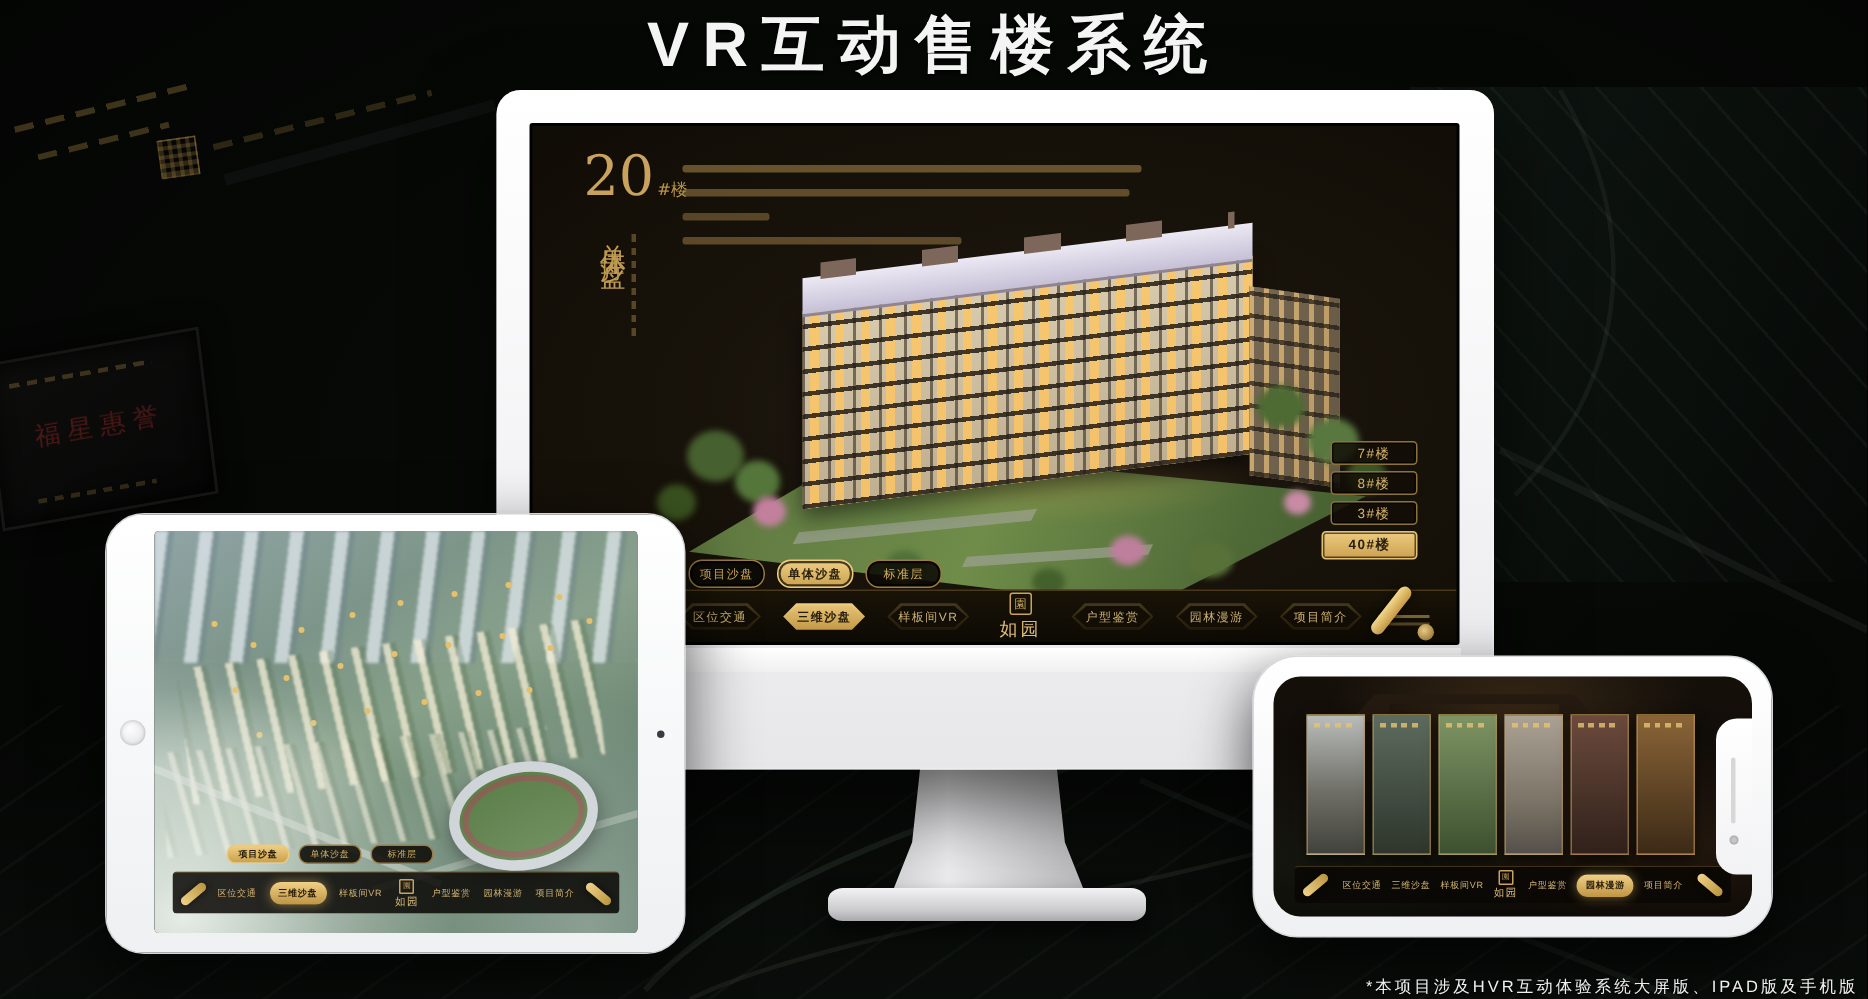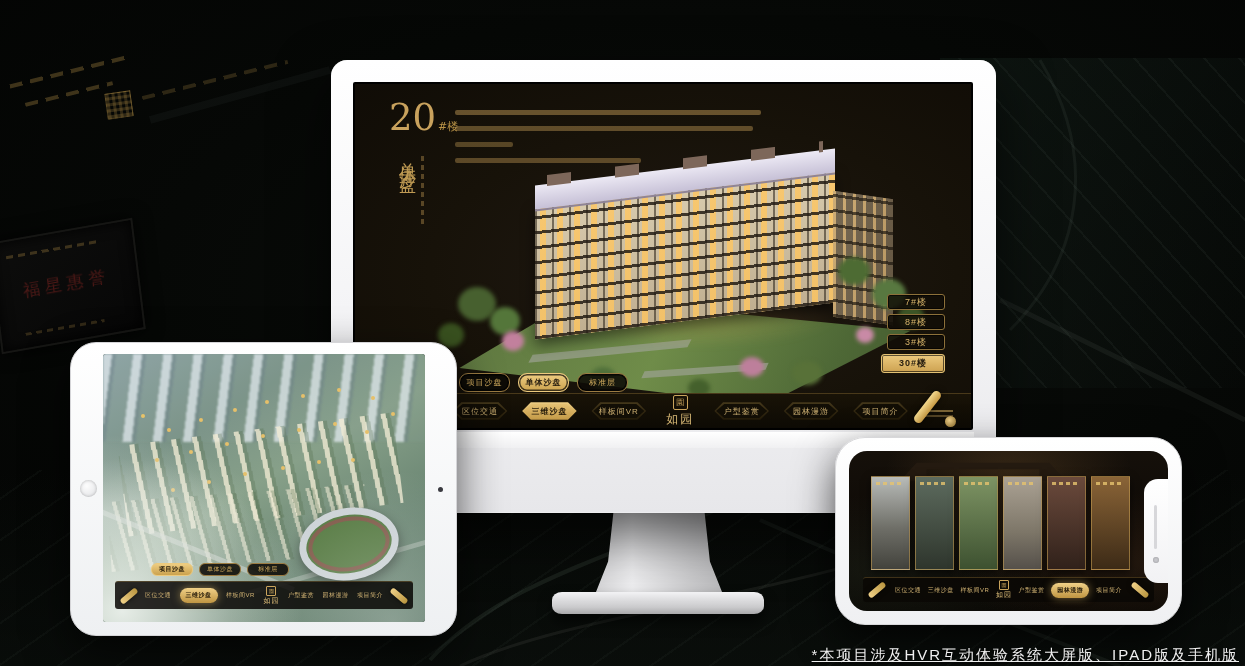--- a/index.html
+++ b/index.html
@@ -35,21 +35,21 @@
     font-family:"DejaVu Serif", serif;font-size:17px;letter-spacing:5px;
     color:rgba(175,45,40,0.40);filter:blur(0.4px);}
   .bg-plaque .plq-row2{position:absolute;left:24px;bottom:12px;width:80px;height:3px;
     background:repeating-linear-gradient(90deg, rgba(195,155,75,0.22) 0 6px, transparent 6px 11px);}
 
   
   .top-title{position:absolute;left:0;right:0;top:2px;height:56px;z-index:6;
     display:flex;align-items:center;justify-content:center;
     color:#f4f4f4;font-size:42px;font-weight:bold;letter-spacing:9px;text-shadow:0 1px 2px #000;}
   .footnote{position:absolute;right:6px;bottom:1px;z-index:6;color:#efefef;
-    font-size:15px;letter-spacing:2px;text-shadow:0 1px 2px #000;text-decoration:underline;}
+    font-size:11px;letter-spacing:2px;text-shadow:0 1px 2px #000;}
 
   
   .monitor{position:absolute;left:331px;top:60px;width:665px;height:453px;z-index:2;
     background:linear-gradient(180deg,#ffffff 0%,#f4f4f6 55%,#e7e7ea 100%);
     border-radius:16px;box-shadow:0 22px 55px rgba(0,0,0,0.65), inset 0 0 2px #fff;}
   .monitor-chin-strip{position:absolute;left:22px;right:22px;top:372px;height:16px;
     background:linear-gradient(180deg,#ffffff,#f0f0f2);}
   .monitor-screen{position:absolute;left:22px;top:22px;width:620px;height:348px;
     background:#000;border-radius:2px;padding:0;}
   .screen-ui{position:absolute;inset:2px;overflow:hidden;
@@ -255,20 +255,21 @@
     <div class="bg-gold-dashes" style="left:24px;top:92px;width:90px;"></div>
     <div class="bg-gold-dashes" style="left:140px;top:78px;width:150px;opacity:.7;"></div>
     <div class="bg-qr"></div>
     <div class="bg-plaque">
       <div class="plq-row"></div>
       <div class="plq-red">福星惠誉</div>
       <div class="plq-row2"></div>
     </div>
   </div>
 
+  <div class="top-title">VR互动售楼系统</div>
 
   <div class="stand-neck"></div>
   <div class="stand-base"></div>
 
   <div class="monitor">
     <div class="monitor-chin-strip"></div>
     <div class="monitor-screen">
       <div class="screen-ui">
 
         <div class="blk-num">
@@ -303,21 +304,21 @@
           <div class="tree" style="left:398px;top:118px;width:32px;height:28px;background:#4d6b33;"></div>
           <div class="tree" style="left:432px;top:140px;width:34px;height:30px;background:#587840;"></div>
           <div class="tree" style="left:458px;top:166px;width:26px;height:24px;background:#3c5526;"></div>
           <div class="tree" style="left:416px;top:188px;width:18px;height:16px;background:#c98aa6;"></div>
         </div>
 
         <div class="floor-btns">
           <div class="fbtn">7#楼</div>
           <div class="fbtn">8#楼</div>
           <div class="fbtn">3#楼</div>
-          <div class="fbtn active">30#楼</div>
+          <div class="fbtn active">40#楼</div>
         </div>
 
         <div class="sub-tabs">
           <div class="stab">项目沙盘</div>
           <div class="stab active">单体沙盘</div>
           <div class="stab">标准层</div>
         </div>
 
         <div class="nav-bar">
           <div class="nav-item">

